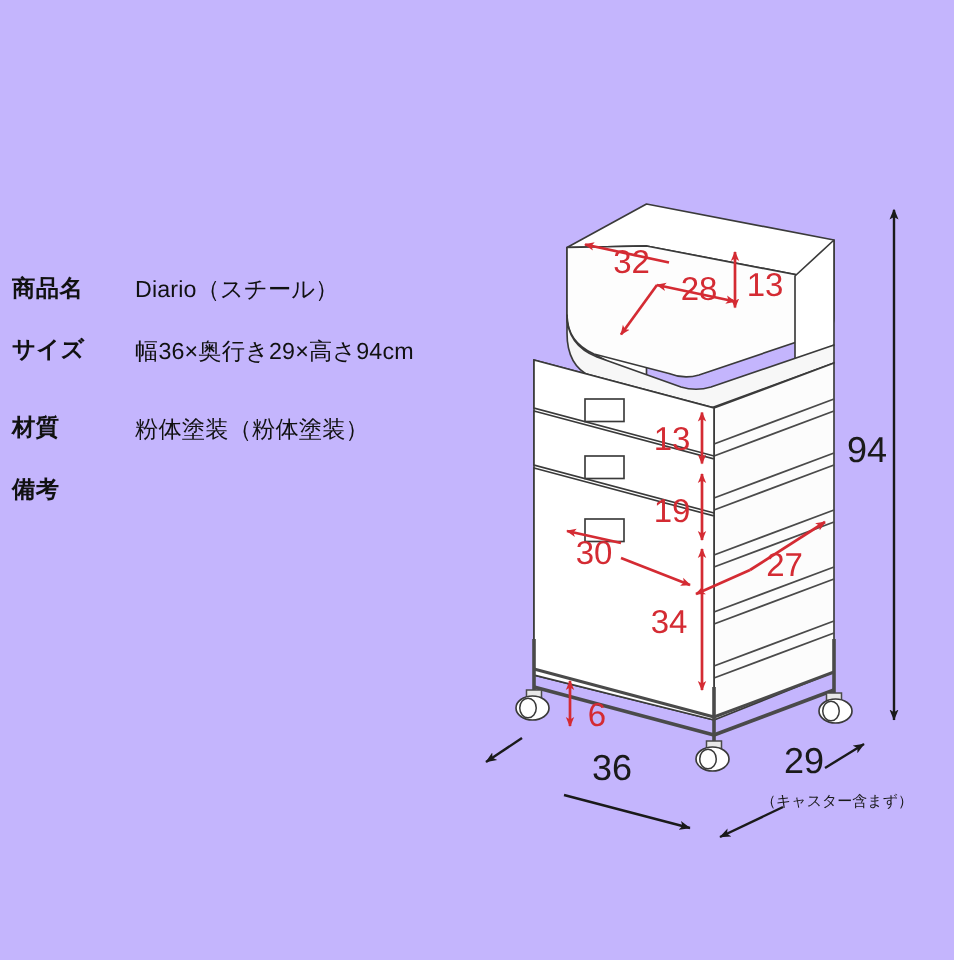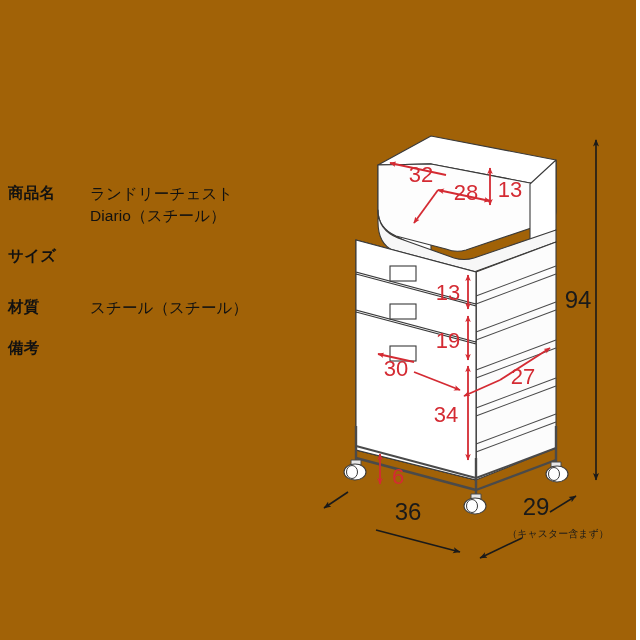--- a/index.html
+++ b/index.html
@@ -13,21 +13,21 @@
     background: #ffffff;
     font-family: "Liberation Sans", "DejaVu Sans", sans-serif;
     color: #1a1a1a;
     overflow: hidden;
     position: relative;
   }
   #page {
     position: relative;
     width: 636px;
     height: 640px;
-    background: #a16207;
+    background: #c4b5fd;
   }
 
   
   .spec-table {
     position: absolute;
     left: 8px;
     top: 183px;
     width: 330px;
   }
   .spec-row {
@@ -76,33 +76,35 @@
 </head>
 <body>
 
 <div id="page">
 
   <div class="spec-table">
 
     <div class="spec-row">
       <div class="spec-label">商品名</div>
       <div class="spec-value">
-        <span class="line">ランドリーチェスト</span>
         <span class="line">Diario（スチール）</span>
       </div>
     </div>
 
     <div class="spec-row size" style="margin-top:14px;">
       <div class="spec-label">サイズ</div>
+      <div class="spec-value">
+        <span class="line">幅36×奥行き29×高さ94cm</span>
+      </div>
     </div>
 
     <div class="spec-row" style="margin-top:30px;">
       <div class="spec-label">材質</div>
       <div class="spec-value">
-        <span class="line">スチール（スチール）</span>
+        <span class="line">粉体塗装（粉体塗装）</span>
       </div>
     </div>
 
     <div class="spec-row" style="margin-top:16px;">
       <div class="spec-label">備考</div>
     </div>
 
   </div>
 
   <div id="diagram">

